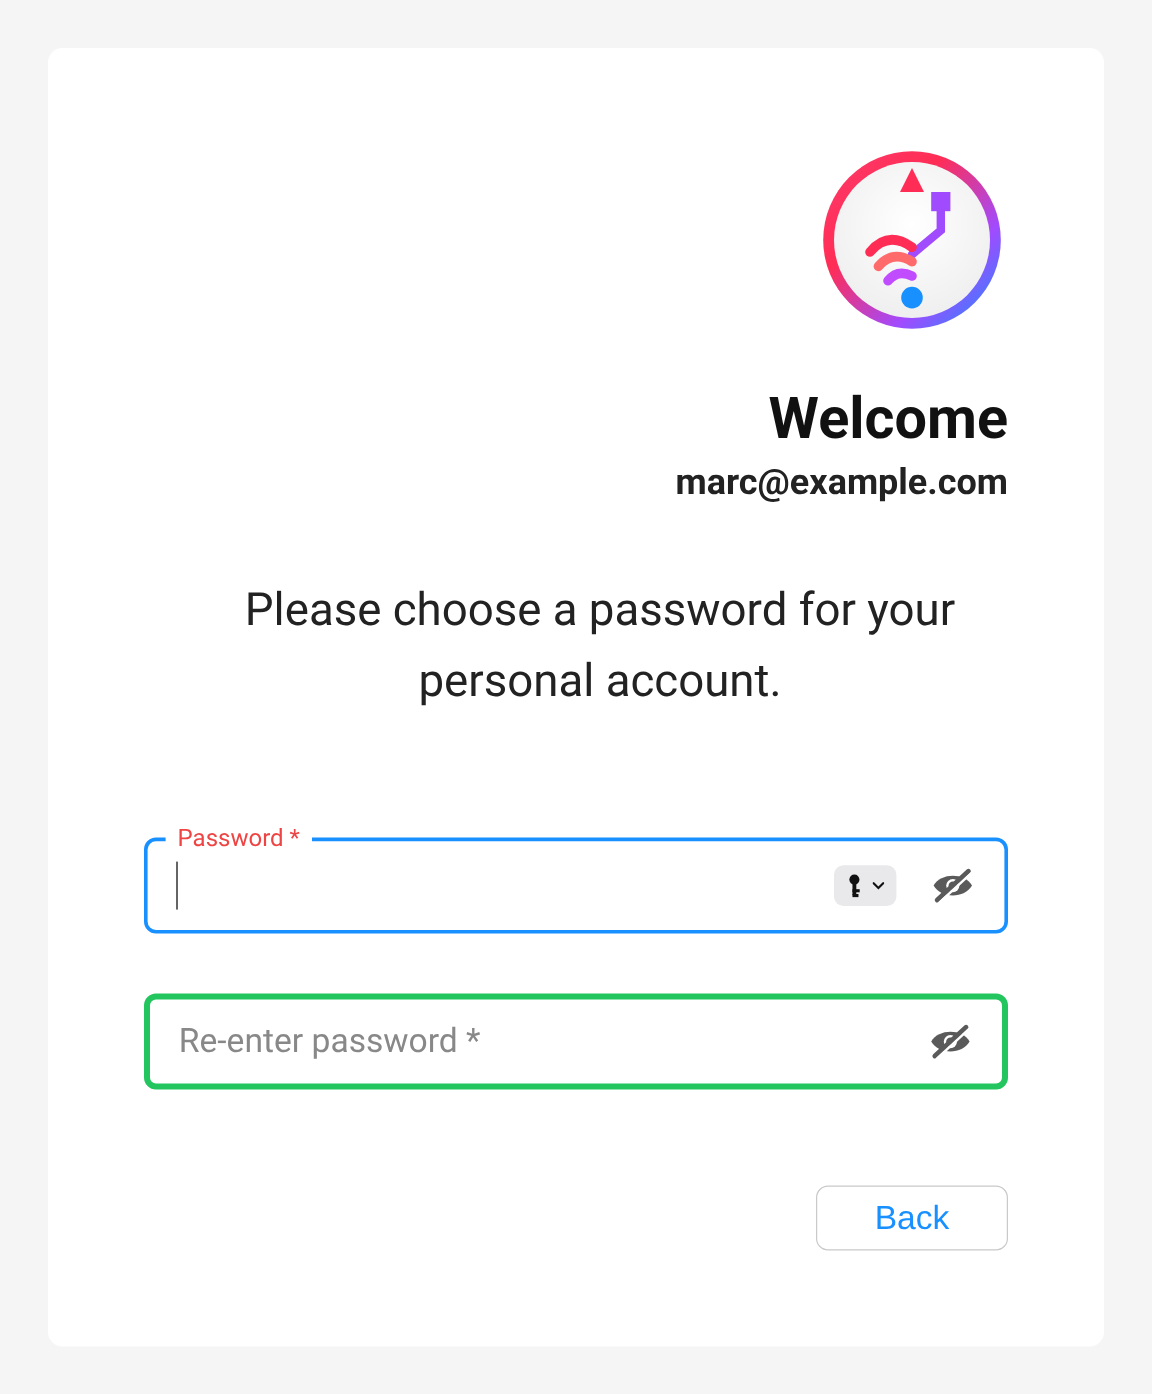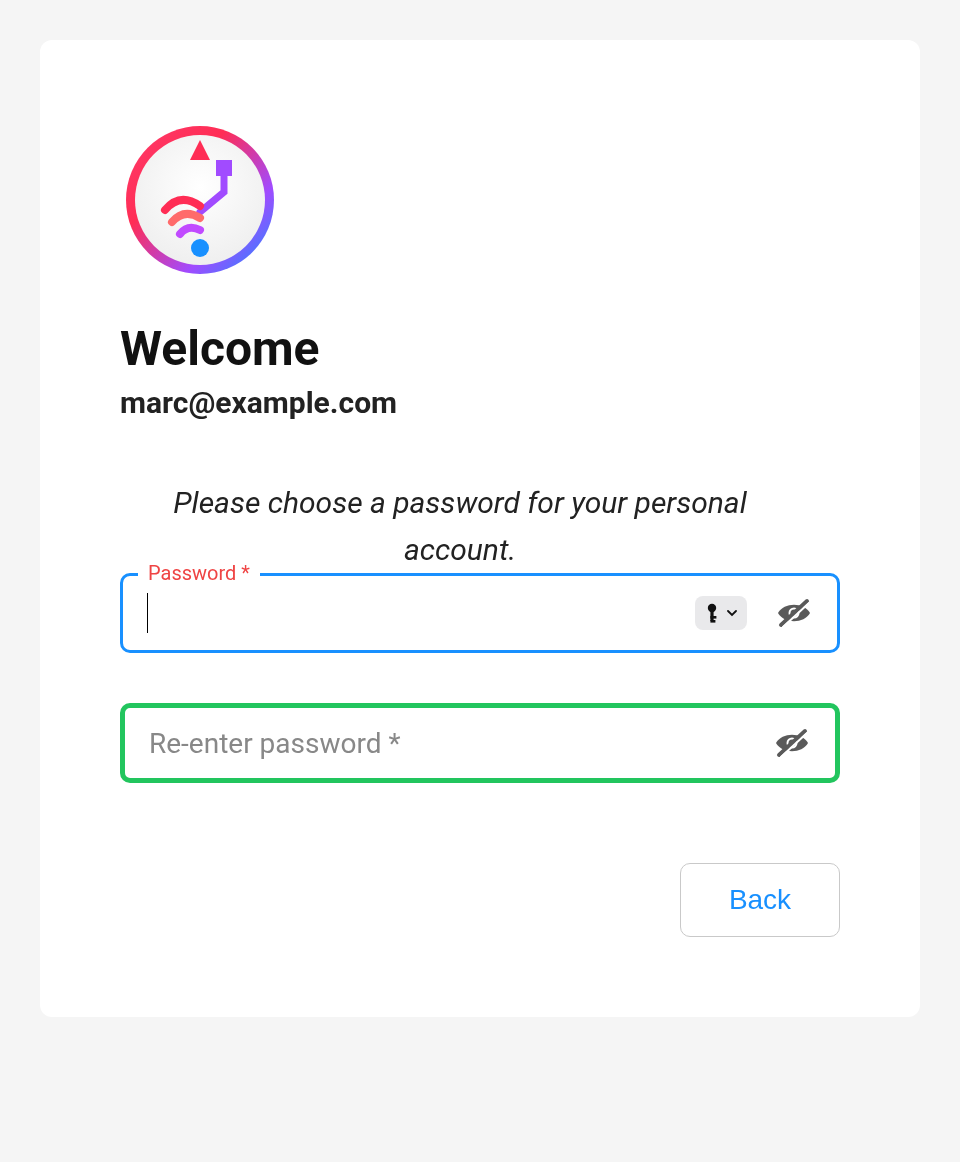--- a/index.html
+++ b/index.html
@@ -13,21 +13,21 @@
       justify-content: center;
       padding: 40px;
     }
     .card {
       background: #fff;
       border-radius: 12px;
       width: 880px;
       padding: 80px 80px 80px 80px;
       display: flex;
       flex-direction: column;
-      align-items: flex-start;
+      align-items: flex-end;
     }
     .logo-wrap {
       width: 160px;
       height: 160px;
       display: flex;
       align-items: center;
       justify-content: center;
       margin-bottom: 40px;
     }
     .title {
@@ -38,26 +38,26 @@
       margin-bottom: 8px;
     }
     .email {
       font-size: 30px;
       color: #222;
       text-align: center;
       margin-bottom: 60px;
       font-weight: 700;
     }
     .instructions {
-      font-size: 30px;
+      font-size: 38px;
       color: #222;
       text-align: center;
       line-height: 1.55;
+      margin-bottom: 100px;
       max-width: 680px;
-      font-style: italic;
     }
     .field {
       position: relative;
       width: 720px;
       margin-bottom: 50px;
     }
     .field.focused .input-box {
       border: 3px solid #1890ff;
     }
     .input-box {
@@ -121,21 +121,21 @@
       justify-content: center;
     }
     .buttons-row {
       width: 720px;
       display: flex;
       justify-content: flex-end;
       gap: 40px;
       margin-top: 30px;
     }
     .btn {
-      height: 74px;
+      height: 54px;
       border-radius: 10px;
       font-size: 28px;
       font-weight: 500;
       padding: 0 36px;
       display: flex;
       align-items: center;
       justify-content: center;
       cursor: pointer;
     }
     .btn-back {

